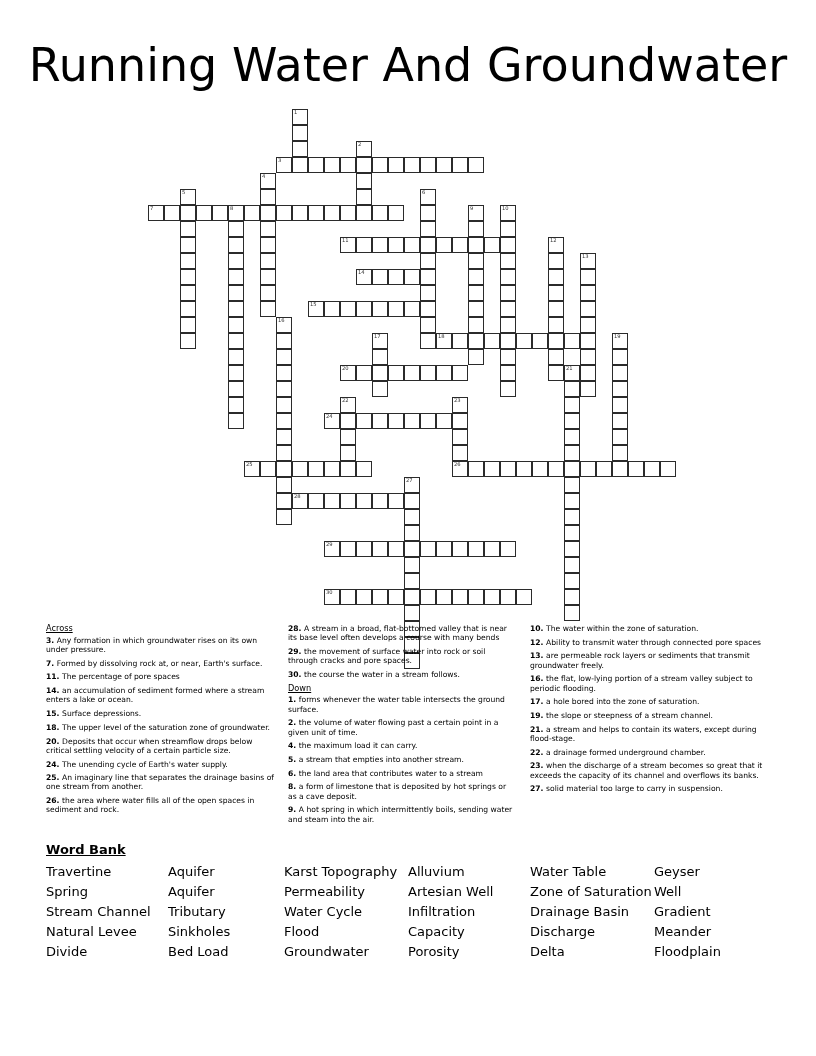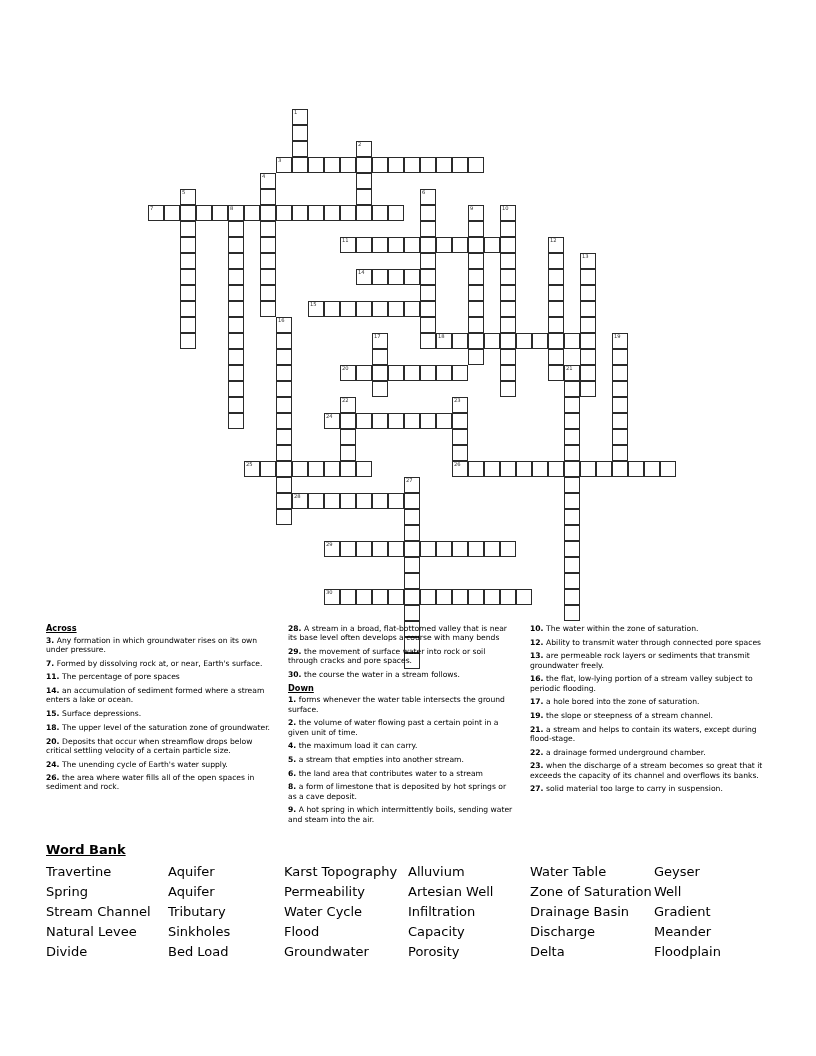--- a/index.html
+++ b/index.html
@@ -65,21 +65,21 @@
   }
   .clue-col{
     position:absolute;top:0;
     font-size:7.6px;
     line-height:9.3px;
   }
   #clue-col-1{left:46px;width:230px;}
   #clue-col-2{left:288px;width:228px;}
   #clue-col-3{left:530px;width:240px;}
   .sec-head{
-    font-weight:bold;
+    font-weight:normal;
     text-decoration:underline;
     font-size:8.2px;
     margin:0 0 2.5px 0;
   }
   .clue{
     margin:0 0 4.4px 0;
     text-align:left;
   }
   .clue b{font-weight:bold;}
 
@@ -98,20 +98,21 @@
     font-size:13px;
   }
   .wb-item{white-space:nowrap;}
 </style>
 </head>
 <body>
 
 <div class="page">
 
 
+  <div class="puzzle-title">Running Water And Groundwater</div>
 
   <div id="grid-wrap">
       <div class="cell" style="left: 292px; top: 5px;">
         <span class="num">1</span>
       </div>
       <div class="cell" style="left: 292px; top: 21px;"></div>
       <div class="cell" style="left: 292px; top: 37px;"></div>
       <div class="cell" style="left: 356px; top: 37px;">
         <span class="num">2</span>
       </div>
@@ -438,20 +439,21 @@
     <div class="clue-col" id="clue-col-1">
         <div class="sec-head">Across</div>
         <div class="clue"><b>3. </b><span>Any formation in which groundwater rises on its own under pressure.</span></div>
         <div class="clue"><b>7. </b><span>Formed by dissolving rock at, or near, Earth's surface.</span></div>
         <div class="clue"><b>11. </b><span>The percentage of pore spaces</span></div>
         <div class="clue"><b>14. </b><span>an accumulation of sediment formed where a stream enters a lake or ocean.</span></div>
         <div class="clue"><b>15. </b><span>Surface depressions.</span></div>
         <div class="clue"><b>18. </b><span>The upper level of the saturation zone of groundwater.</span></div>
         <div class="clue"><b>20. </b><span>Deposits that occur when streamflow drops below critical settling velocity of a certain particle size.</span></div>
         <div class="clue"><b>24. </b><span>The unending cycle of Earth's water supply.</span></div>
+        <div class="clue"><b>25. </b><span>An imaginary line that separates the drainage basins of one stream from another.</span></div>
         <div class="clue"><b>26. </b><span>the area where water fills all of the open spaces in sediment and rock.</span></div>
       </div>
     <div class="clue-col" id="clue-col-2">
         <div class="clue"><b>28. </b><span>A stream in a broad, flat-bottomed valley that is near its base level often develops a course with many bends</span></div>
         <div class="clue"><b>29. </b><span>the movement of surface water into rock or soil through cracks and pore spaces.</span></div>
         <div class="clue"><b>30. </b><span>the course the water in a stream follows.</span></div>
         <div class="sec-head">Down</div>
         <div class="clue"><b>1. </b><span>forms whenever the water table intersects the ground surface.</span></div>
         <div class="clue"><b>2. </b><span>the volume of water flowing past a certain point in a given unit of time.</span></div>
         <div class="clue"><b>4. </b><span>the maximum load it can carry.</span></div>

